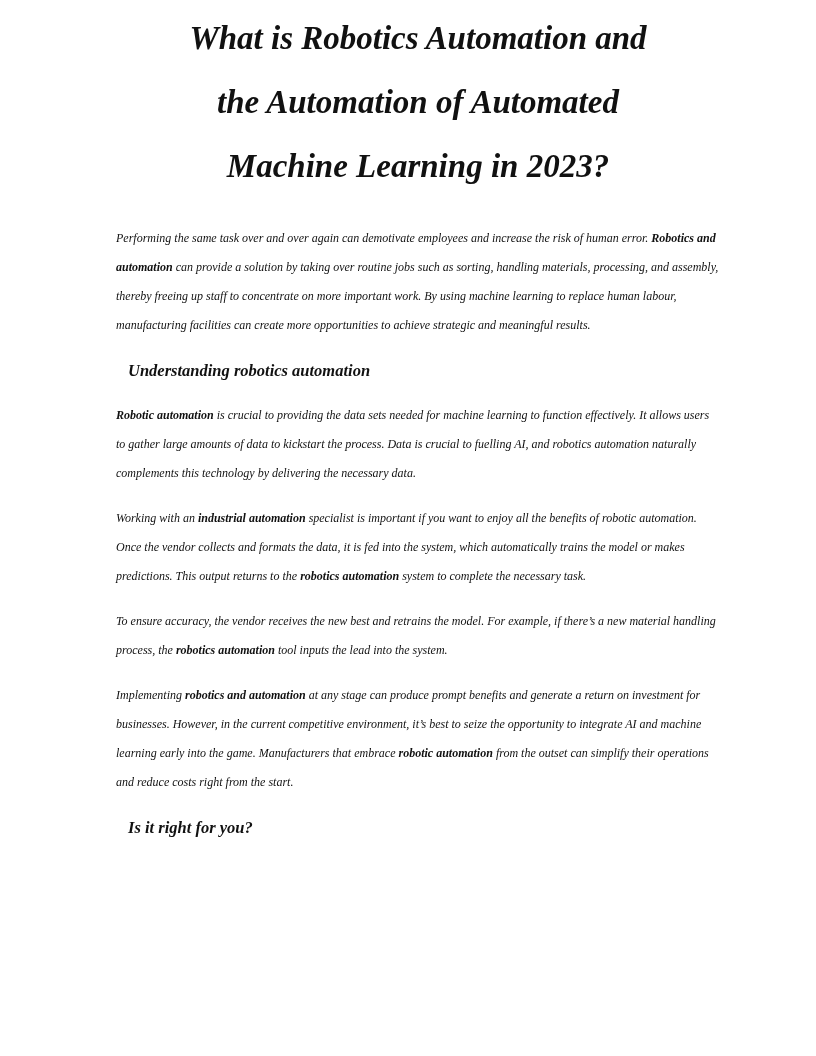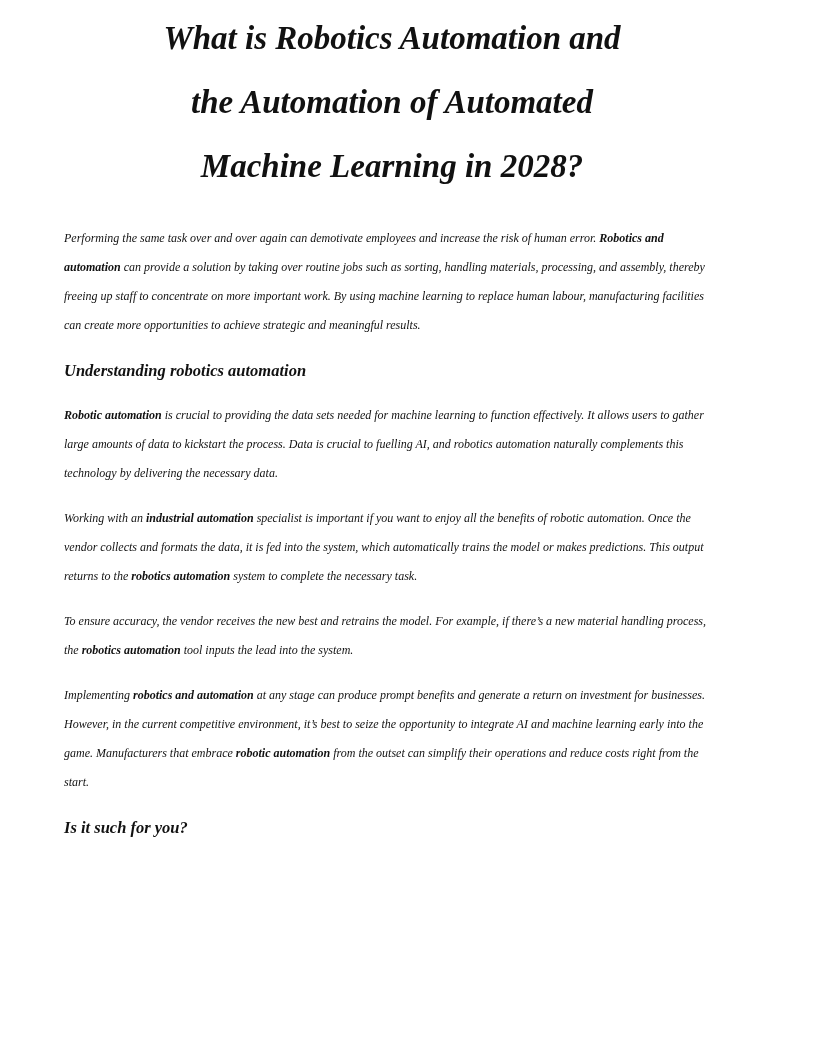--- a/index.html
+++ b/index.html
@@ -4,21 +4,21 @@
 <style>
   html, body {
     margin: 0;
     padding: 0;
     background: #ffffff;
   }
   .page {
     width: 816px;
     height: 1056px;
     box-sizing: border-box;
-    padding: 4px 96px 0 64px;
+    padding: 4px 96px 0 116px;
     background: #ffffff;
     font-family: "Liberation Serif", serif;
     font-style: italic;
     color: #111111;
     overflow: hidden;
   }
   .doc-title {
     font-size: 33px;
     line-height: 64px;
     font-weight: bold;
@@ -31,44 +31,44 @@
   .para {
     font-size: 12px;
     line-height: 29px;
     font-weight: normal;
     margin: 0 0 16px 0;
   }
   .heading {
     font-size: 16.5px;
     line-height: 29px;
     font-weight: bold;
-    margin: 0 0 16px 0;
+    margin: 0 0 16px 12px;
   }
   .para b {
     font-weight: bold;
   }
 </style>
 </head>
 <body>
 
 <div class="page">
 
   <h1 class="doc-title">
     <span class="title-line">What is Robotics Automation and</span>
     <span class="title-line">the Automation of Automated</span>
-    <span class="title-line">Machine Learning in 2028?</span>
+    <span class="title-line">Machine Learning in 2023?</span>
   </h1>
 
   <p class="para"><span>Performing the same task over and over again can demotivate employees and increase the risk of human error. </span><b>Robotics and automation</b><span> can provide a solution by taking over routine jobs such as sorting, handling materials, processing, and assembly, thereby freeing up staff to concentrate on more important work. By using machine learning to replace human labour, manufacturing facilities can create more opportunities to achieve strategic and meaningful results.</span></p>
 
   <h2 class="heading">Understanding robotics automation</h2>
 
   <p class="para"><b>Robotic automation</b><span> is crucial to providing the data sets needed for machine learning to function effectively. It allows users to gather large amounts of data to kickstart the process. Data is crucial to fuelling AI, and robotics automation naturally complements this technology by delivering the necessary data.</span></p>
 
   <p class="para"><span>Working with an </span><b>industrial automation</b><span> specialist is important if you want to enjoy all the benefits of robotic automation. Once the vendor collects and formats the data, it is fed into the system, which automatically trains the model or makes predictions. This output returns to the </span><b>robotics automation</b><span> system to complete the necessary task.</span></p>
 
   <p class="para"><span>To ensure accuracy, the vendor receives the new best and retrains the model. For example, if there’s a new material handling process, the </span><b>robotics automation</b><span> tool inputs the lead into the system.</span></p>
 
   <p class="para"><span>Implementing </span><b>robotics and automation</b><span> at any stage can produce prompt benefits and generate a return on investment for businesses. However, in the current competitive environment, it’s best to seize the opportunity to integrate AI and machine learning early into the game. Manufacturers that embrace </span><b>robotic automation</b><span> from the outset can simplify their operations and reduce costs right from the start.</span></p>
 
-  <h2 class="heading">Is it such for you?</h2>
+  <h2 class="heading">Is it right for you?</h2>
 
 </div>
 
 </body></html>

